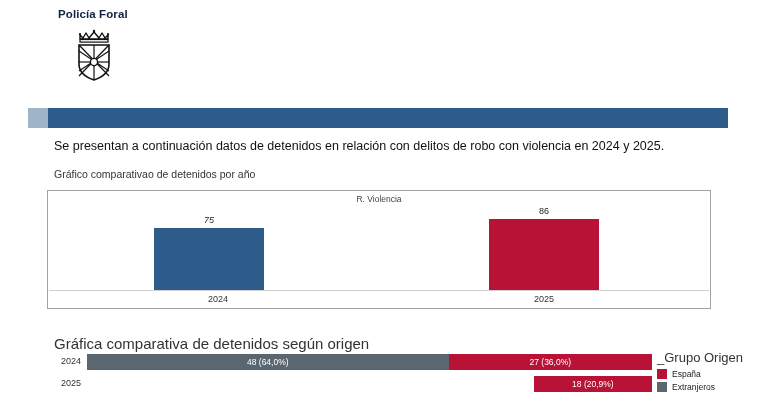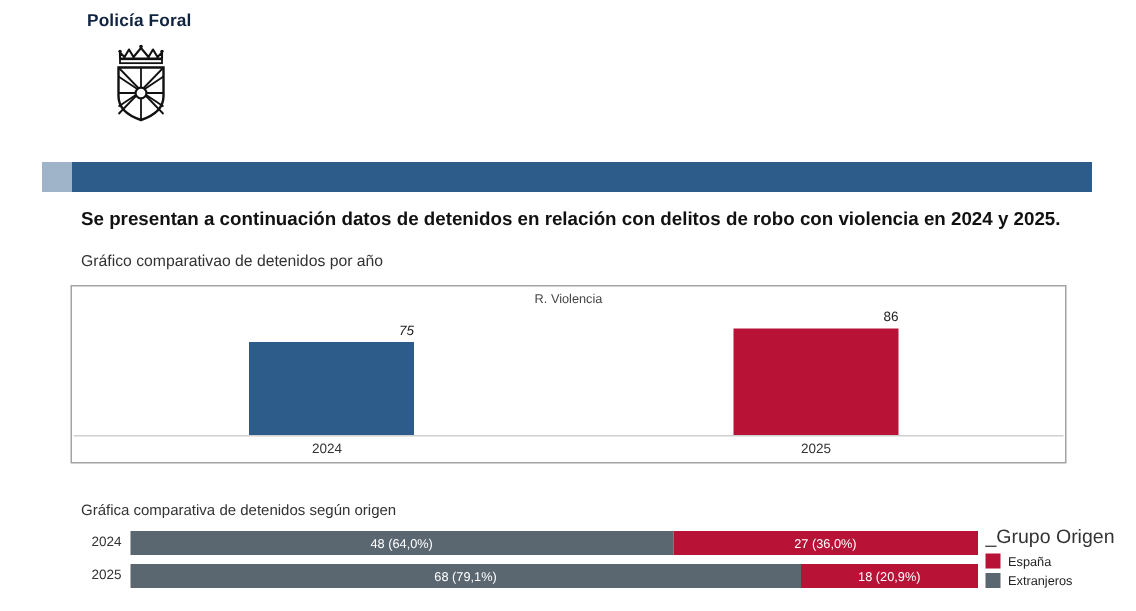--- a/index.html
+++ b/index.html
@@ -65,21 +65,21 @@
     letter-spacing: 0.2px;
   }
 
   
   .intro {
     position: absolute;
     left: 54px;
     top: 138px;
     width: 680px;
     font-size: 12.5px;
-    font-weight: bold;
+    font-weight: normal;
     color: #111111;
     line-height: 1.3;
   }
 
   
   .chart1-caption {
     position: absolute;
     left: 54px;
     top: 168px;
     font-size: 10.5px;
@@ -120,21 +120,21 @@
   .bar-col .bar {
     position: absolute;
     bottom: 0;
     left: 0;
     width: 100%;
   }
   .bar-col .bar-label {
     position: absolute;
     left: 0;
     width: 100%;
-    text-align: right;
+    text-align: center;
     font-size: 9px;
     color: #222222;
   }
   .axis-line {
     position: absolute;
     left: 1px;
     right: 1px;
     top: 99px;
     height: 1px;
     background: #d0d0d0;
@@ -153,21 +153,21 @@
     text-align: center;
     font-size: 9px;
     color: #333333;
   }
 
   
   .chart2-caption {
     position: absolute;
     left: 54px;
     top: 335px;
-    font-size: 10px;
+    font-size: 15px;
     color: #333333;
     text-align: center;
   }
   .chart2-box {
     position: absolute;
     left: 47px;
     top: 354px;
     width: 605px;
     height: 48px;
   }
@@ -269,21 +269,21 @@
 </div>
 
 <div class="intro">Se presentan a continuación datos de detenidos en relación con delitos de robo con violencia en 2024 y 2025.</div>
 
 <div class="chart1-caption">Gráfico comparativao de detenidos por año</div>
 
 <div class="chart1-box">
   <div class="chart1-title">R. Violencia</div>
 
   <div class="chart1-plot">
-    <div class="bar-col" id="c1-col-0" style="left:118px;font-style:italic;">
+    <div class="bar-col" id="c1-col-0" style="left:106px;font-style:italic;">
       <div class="bar-label" id="c1-lbl-0" style="bottom: 65px;">75</div>
       <div class="bar" id="c1-bar-0" style="height: 62px; background: rgb(46, 92, 138);"></div>
     </div>
     <div class="bar-col" id="c1-col-1" style="left:441px;">
       <div class="bar-label" id="c1-lbl-1" style="bottom: 74px;">86</div>
       <div class="bar" id="c1-bar-1" style="height: 71px; background: rgb(184, 18, 55);"></div>
     </div>
   </div>
 
   <div class="axis-line"></div>
@@ -305,23 +305,20 @@
       </div>
       <div class="hseg" id="c2-r0-s1" style="left: 361.6px; width: 203.4px; background: rgb(184, 18, 55);">
         <span>27 (36,0%)</span>
       </div>
     </div>
   </div>
 
   <div class="hbar-row" style="top:22px;">
     <div class="row-label">2025</div>
     <div class="hbar-track">
-      <div class="hseg" id="c2-r1-s0" style="left: 0px; width: 446.744px; background: rgb(90, 102, 112);">
-        <span>68 (79,1%)</span>
-      </div>
       <div class="hseg" id="c2-r1-s1" style="left: 446.744px; width: 118.256px; background: rgb(184, 18, 55);">
         <span>18 (20,9%)</span>
       </div>
     </div>
   </div>
 
 </div>
 
 <div class="legend">
   <div class="legend-title">_Grupo Origen</div>

